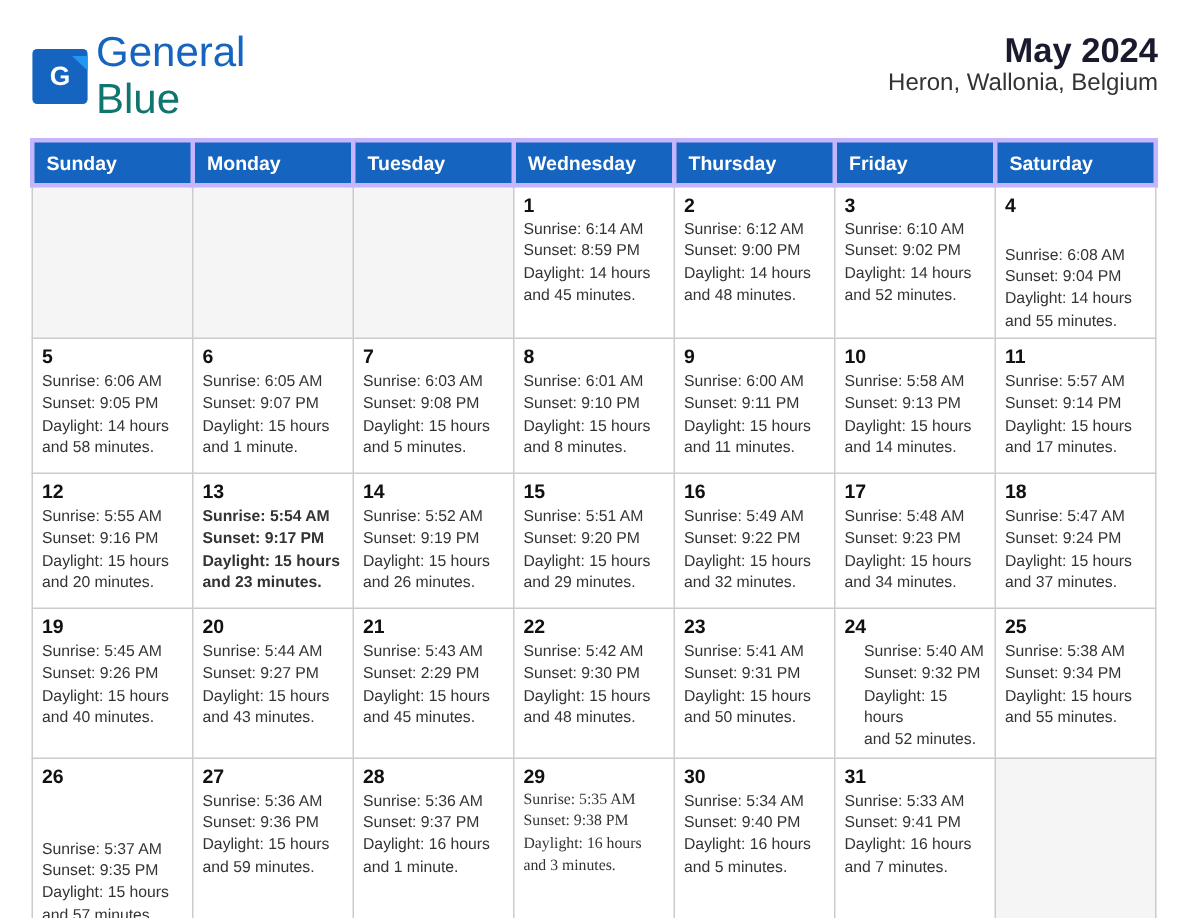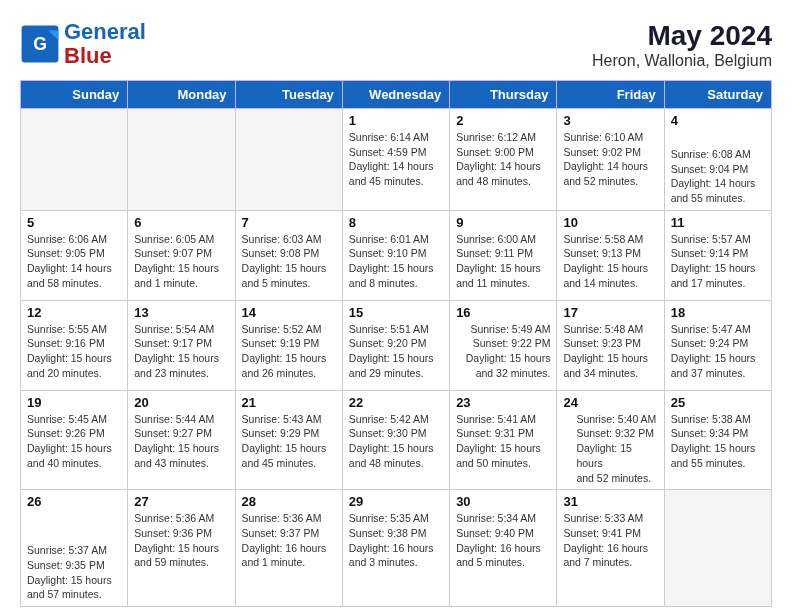--- a/index.html
+++ b/index.html
@@ -14,56 +14,56 @@
       display: flex;
       justify-content: space-between;
       align-items: flex-start;
       margin-bottom: 10px;
     }
     .logo {
       display: flex;
       align-items: center;
     }
     .logo-text {
-      font-size: 22px;
-      font-weight: bold;
+      font-size: 28px;
+      font-weight: normal;
       color: #1a1a2e;
       line-height: 1.1;
     }
     .logo-text span {
       color: #1565c0;
     }
     .logo-icon {
       width: 40px;
       height: 40px;
       margin-right: 4px;
     }
     .title-block {
       text-align: right;
     }
     .month-year {
-      font-size: 28px;
+      font-size: 23px;
       font-weight: bold;
       color: #1a1a2e;
     }
     .location {
       font-size: 16px;
       color: #333;
     }
     .calendar {
       width: 100%;
       border-collapse: collapse;
     }
     .calendar th {
       background: #1565c0;
       color: #fff;
-      text-align: right;
+      text-align: left;
       padding: 6px 8px;
       font-size: 13px;
-      border: 1px solid #c4b5fd;
+      border: 3px solid #c4b5fd;
     }
     .calendar td {
       border: 1px solid #ccc;
       vertical-align: top;
       padding: 4px 6px;
       width: calc(100%/7);
       min-height: 80px;
       background: #fff;
       font-size: 11px;
       color: #222;
@@ -92,21 +92,21 @@
 <div class="header">
   <div class="logo">
     <svg class="logo-icon" viewBox="0 0 50 50">
       <rect x="2" y="2" width="46" height="46" rx="4" fill="#1565c0"></rect>
       <text x="25" y="32" text-anchor="middle" fill="white" font-size="22" font-weight="bold" font-family="Arial">G</text>
       <polygon points="35,8 48,8 48,20" fill="#2196f3"></polygon>
     </svg>
     <div>
       <div class="logo-text">
         <span>General</span><br>
-        <span style="color:#b91c1c;margin-top:17px;">Blue</span>
+        <span style="color:#0f766e;margin-top:17px;">Blue</span>
       </div>
     </div>
   </div>
   <div class="title-block">
     <div class="month-year">May 2024</div>
     <div class="location">Heron, Wallonia, Belgium</div>
   </div>
 </div>
 
 <table class="calendar">
@@ -122,21 +122,21 @@
       </tr>
   </thead>
   <tbody id="calendar-body">
   <tr class="week">
         <td class="empty"></td>
         <td class="empty"></td>
         <td class="empty"></td>
         <td>
           <div class="day-number">1</div>
           <div class="day-info" style="white-space: pre-line;">Sunrise: 6:14 AM
-Sunset: 4:59 PM
+Sunset: 8:59 PM
 Daylight: 14 hours
 and 45 minutes.</div>
         </td>
         <td>
           <div class="day-number">2</div>
           <div class="day-info" style="white-space: pre-line;">Sunrise: 6:12 AM
 Sunset: 9:00 PM
 Daylight: 14 hours
 and 48 minutes.</div>
         </td>
@@ -209,42 +209,42 @@
       <tr class="week">
         <td>
           <div class="day-number">12</div>
           <div class="day-info" style="white-space: pre-line;">Sunrise: 5:55 AM
 Sunset: 9:16 PM
 Daylight: 15 hours
 and 20 minutes.</div>
         </td>
         <td>
           <div class="day-number">13</div>
-          <div class="day-info" style="white-space: pre-line;">Sunrise: 5:54 AM
+          <div class="day-info" style="white-space: pre-line; font-weight: bold;">Sunrise: 5:54 AM
 Sunset: 9:17 PM
 Daylight: 15 hours
 and 23 minutes.</div>
         </td>
         <td>
           <div class="day-number">14</div>
           <div class="day-info" style="white-space: pre-line;">Sunrise: 5:52 AM
 Sunset: 9:19 PM
 Daylight: 15 hours
 and 26 minutes.</div>
         </td>
         <td>
           <div class="day-number">15</div>
           <div class="day-info" style="white-space: pre-line;">Sunrise: 5:51 AM
 Sunset: 9:20 PM
 Daylight: 15 hours
 and 29 minutes.</div>
         </td>
         <td>
           <div class="day-number">16</div>
-          <div class="day-info" style="white-space: pre-line; text-align: right;">Sunrise: 5:49 AM
+          <div class="day-info" style="white-space: pre-line;">Sunrise: 5:49 AM
 Sunset: 9:22 PM
 Daylight: 15 hours
 and 32 minutes.</div>
         </td>
         <td>
           <div class="day-number">17</div>
           <div class="day-info" style="white-space: pre-line;">Sunrise: 5:48 AM
 Sunset: 9:23 PM
 Daylight: 15 hours
 and 34 minutes.</div>
@@ -268,21 +268,21 @@
         <td>
           <div class="day-number">20</div>
           <div class="day-info" style="white-space: pre-line;">Sunrise: 5:44 AM
 Sunset: 9:27 PM
 Daylight: 15 hours
 and 43 minutes.</div>
         </td>
         <td>
           <div class="day-number">21</div>
           <div class="day-info" style="white-space: pre-line;">Sunrise: 5:43 AM
-Sunset: 9:29 PM
+Sunset: 2:29 PM
 Daylight: 15 hours
 and 45 minutes.</div>
         </td>
         <td>
           <div class="day-number">22</div>
           <div class="day-info" style="white-space: pre-line;">Sunrise: 5:42 AM
 Sunset: 9:30 PM
 Daylight: 15 hours
 and 48 minutes.</div>
         </td>
@@ -325,21 +325,21 @@
         </td>
         <td>
           <div class="day-number">28</div>
           <div class="day-info" style="white-space: pre-line;">Sunrise: 5:36 AM
 Sunset: 9:37 PM
 Daylight: 16 hours
 and 1 minute.</div>
         </td>
         <td>
           <div class="day-number">29</div>
-          <div class="day-info" style="white-space: pre-line;">Sunrise: 5:35 AM
+          <div class="day-info" style="white-space: pre-line; font-family: Liberation Serif, serif;">Sunrise: 5:35 AM
 Sunset: 9:38 PM
 Daylight: 16 hours
 and 3 minutes.</div>
         </td>
         <td>
           <div class="day-number">30</div>
           <div class="day-info" style="white-space: pre-line;">Sunrise: 5:34 AM
 Sunset: 9:40 PM
 Daylight: 16 hours
 and 5 minutes.</div>

